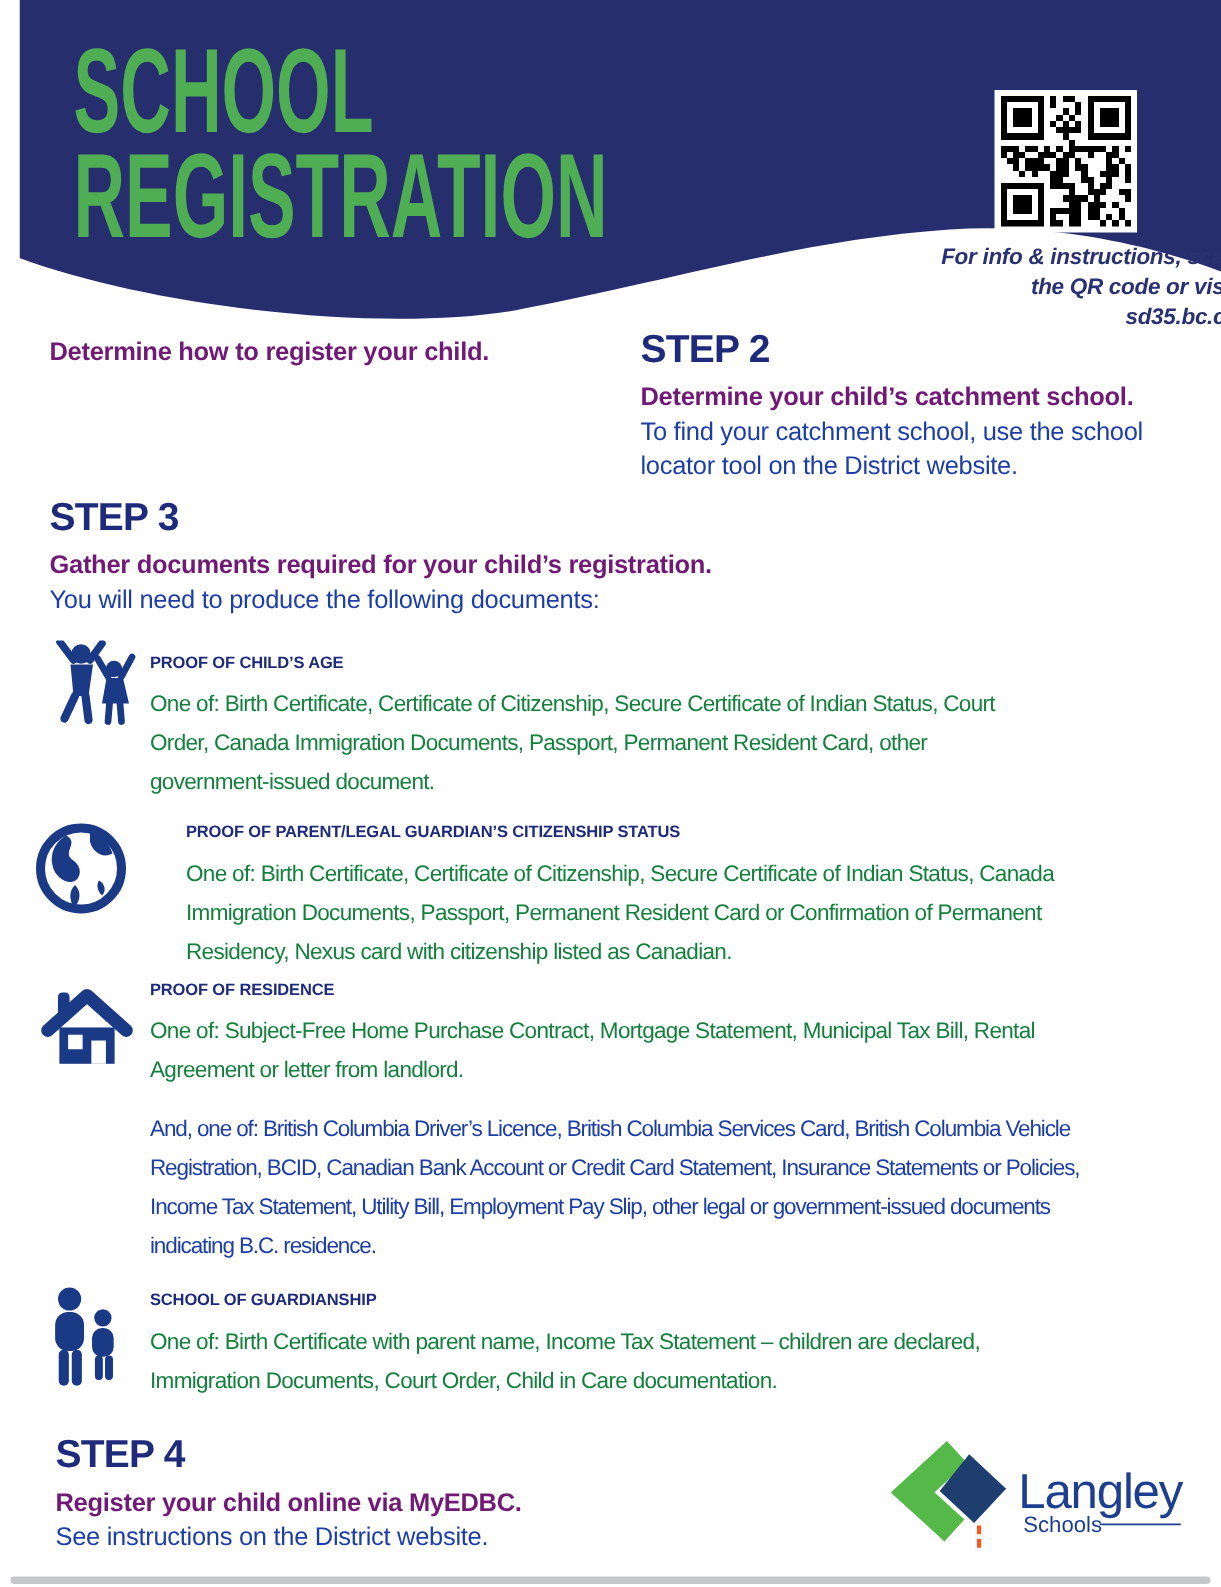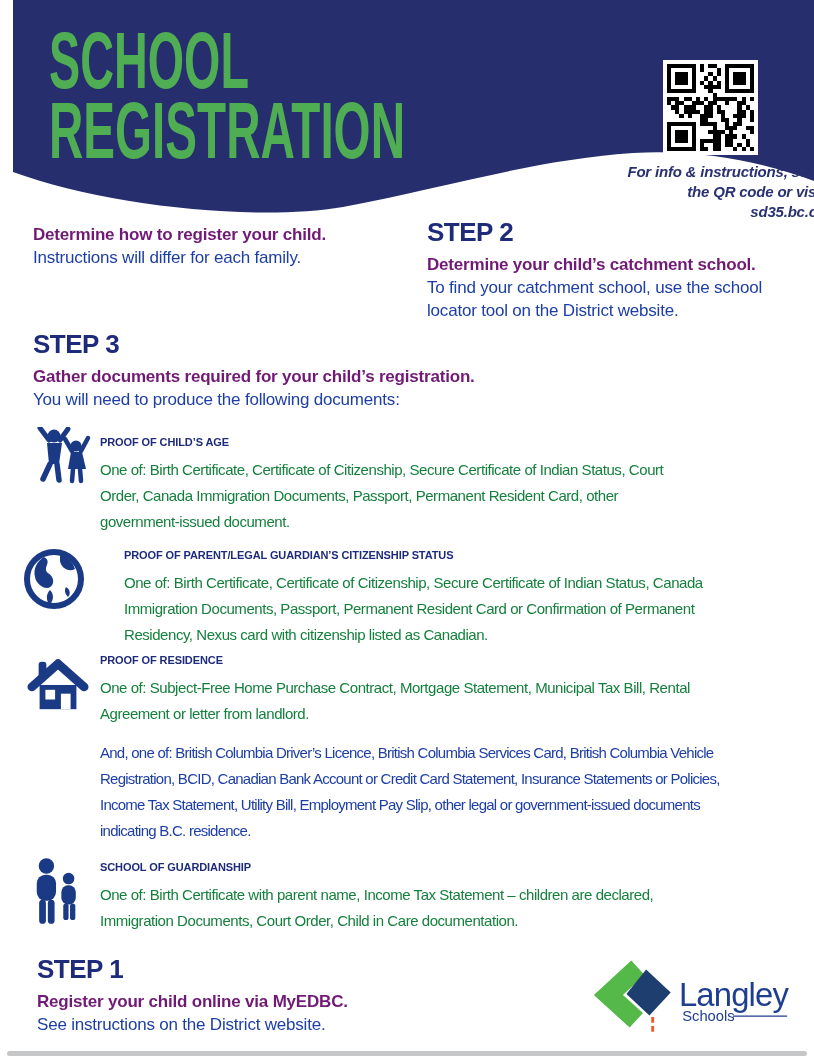--- a/index.html
+++ b/index.html
@@ -205,21 +205,20 @@
           <rect x="1" y="15" width="5" height="5" fill="#fff"></rect>
           <rect x="2" y="16" width="3" height="3"></rect>
         </svg>
     </div>
     <div class="qr-caption">For info &amp; instructions, scan
 the QR code or visit sd35.bc.ca</div>
   </div>
 
   <div class="step" id="step1">
     <div class="step-lead">Determine how to register your child.</div>
-    <div class="step-body">Instructions will differ for each family.</div>
   </div>
 
   <div class="step" id="step2">
     <div class="step-title">STEP 2</div>
     <div class="step-lead">Determine your child’s catchment school.</div>
     <div class="step-body">To find your catchment school, use the school
 locator tool on the District website.</div>
   </div>
 
   <div class="step" id="step3">
@@ -295,21 +294,21 @@
       <rect x="41.5" y="48" width="5.5" height="17" rx="2.7"></rect>
     </svg>
   </div>
   <div class="doc-text" style="top:858px;">
     <div class="doc-heading">SCHOOL OF GUARDIANSHIP</div>
     <div class="doc-body">One of: Birth Certificate with parent name, Income Tax Statement – children are declared,
 Immigration Documents, Court Order, Child in Care documentation.</div>
   </div>
 
   <div class="step" id="step4">
-    <div class="step-title">STEP 1</div>
+    <div class="step-title">STEP 4</div>
     <div class="step-lead">Register your child online via MyEDBC.</div>
     <div class="step-body">See instructions on the District website.</div>
   </div>
 
   <div class="logo">
     <svg viewBox="0 0 250 100">
       <path d="M56,12 L20,45 L54,76" fill="none" stroke="#54b948" stroke-width="24" stroke-linejoin="miter"></path>
       <path d="M66,14 L96,42 L70,70 L42,44 Z" fill="#1d3e6f"></path>
       <path d="M74,72 L74,90" fill="none" stroke="#f15a24" stroke-width="3.5" stroke-dasharray="7 4"></path>
       <text x="106" y="58" font-family="Liberation Sans, sans-serif" font-size="40" fill="#1e3e8f" letter-spacing="-1">Langley</text>

